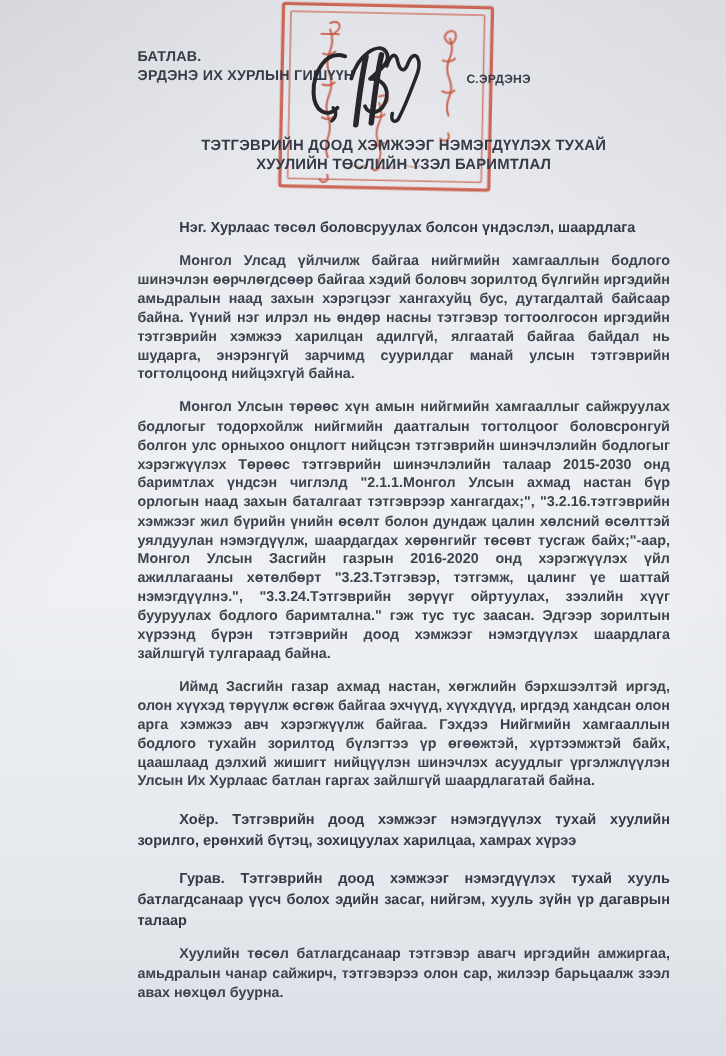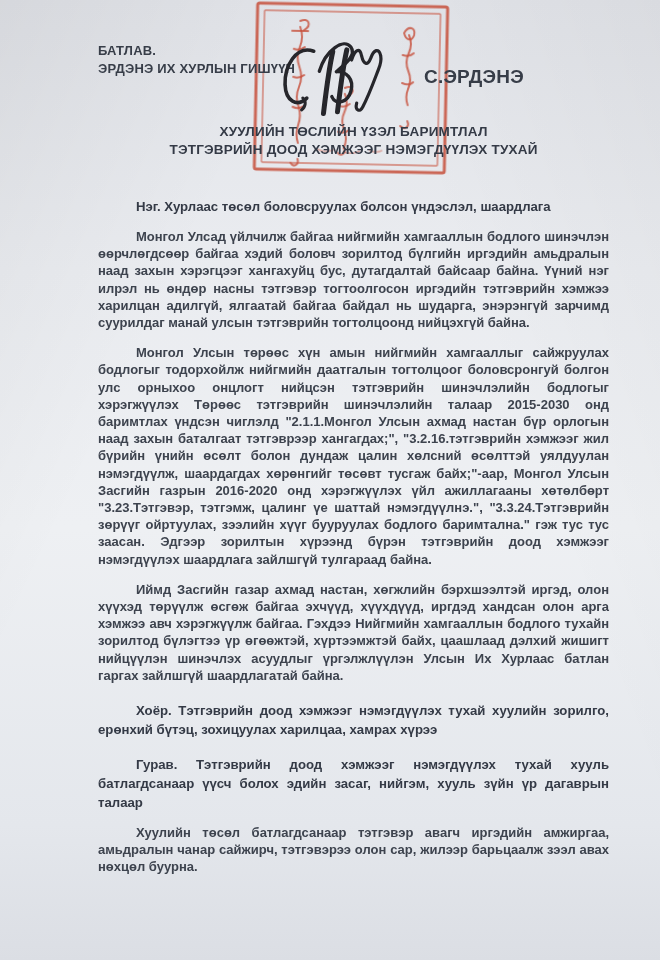--- a/index.html
+++ b/index.html
@@ -8,25 +8,26 @@
     font-family:"Liberation Sans","DejaVu Sans",sans-serif;
     background:
       linear-gradient(115deg, rgba(0,0,0,0.05), rgba(0,0,0,0) 28%),
       linear-gradient(250deg, rgba(0,0,0,0.035), rgba(0,0,0,0) 30%),
       linear-gradient(180deg,#e1e3e8 0%,#eaecf0 28%,#eef0f3 55%,#e4e7ec 86%,#dbdee4 100%);
   }
   .content{
     position:relative;z-index:2;
     padding:42px 51px 0 98px;
     color:#3c414c;
+    margin-left:27px;
   }
   .approval{font-size:13px;font-weight:bold;line-height:17.5px;color:#373d48;letter-spacing:.2px;}
   .signer{
     position:absolute;left:424px;top:66px;z-index:6;
-    font-size:19px;font-weight:bold;color:#373d48;letter-spacing:.2px;
+    font-size:11px;font-weight:bold;color:#373d48;letter-spacing:.2px;
   }
   .doc-title{
     margin-top:46px;text-align:center;font-weight:bold;
     font-size:13.5px;line-height:18px;color:#343a46;letter-spacing:.2px;
   }
   .section-heading{
     font-weight:bold;font-size:13.2px;line-height:19px;color:#343a46;
     text-align:justify;text-indent:38px;margin:0;
   }
   .h1-space{margin-top:38px;}
@@ -102,22 +103,22 @@
 <div class="signer">С.ЭРДЭНЭ</div>
 
 <div class="content">
 
   <div class="approval">
     <div>БАТЛАВ.</div>
     <div>ЭРДЭНЭ ИХ ХУРЛЫН ГИШҮҮН</div>
   </div>
 
   <div class="doc-title">
+    <div>ТЭТГЭВРИЙН ДООД ХЭМЖЭЭГ НЭМЭГДҮҮЛЭХ ТУХАЙ</div>
     <div>ХУУЛИЙН ТӨСЛИЙН ҮЗЭЛ БАРИМТЛАЛ</div>
-    <div>ТЭТГЭВРИЙН ДООД ХЭМЖЭЭГ НЭМЭГДҮҮЛЭХ ТУХАЙ</div>
   </div>
 
   <p class="section-heading h1-space">Нэг. Хурлаас төсөл боловсруулах болсон үндэслэл, шаардлага</p>
   <p class="para">Монгол Улсад үйлчилж байгаа нийгмийн хамгааллын бодлого шинэчлэн өөрчлөгдсөөр байгаа хэдий боловч зорилтод бүлгийн иргэдийн амьдралын наад захын хэрэгцээг хангахуйц бус, дутагдалтай байсаар байна. Үүний нэг илрэл нь өндөр насны тэтгэвэр тогтоолгосон иргэдийн тэтгэврийн хэмжээ харилцан адилгүй, ялгаатай байгаа байдал нь шударга, энэрэнгүй зарчимд суурилдаг манай улсын тэтгэврийн тогтолцоонд нийцэхгүй байна.</p>
   <p class="para">Монгол Улсын төрөөс хүн амын нийгмийн хамгааллыг сайжруулах бодлогыг тодорхойлж нийгмийн даатгалын тогтолцоог боловсронгуй болгон улс орныхоо онцлогт нийцсэн тэтгэврийн шинэчлэлийн бодлогыг хэрэгжүүлэх Төрөөс тэтгэврийн шинэчлэлийн талаар 2015-2030 онд баримтлах үндсэн чиглэлд "2.1.1.Монгол Улсын ахмад настан бүр орлогын наад захын баталгаат тэтгэврээр хангагдах;", "3.2.16.тэтгэврийн хэмжээг жил бүрийн үнийн өсөлт болон дундаж цалин хөлсний өсөлттэй уялдуулан нэмэгдүүлж, шаардагдах хөрөнгийг төсөвт тусгаж байх;"-аар, Монгол Улсын Засгийн газрын 2016-2020 онд хэрэгжүүлэх үйл ажиллагааны хөтөлбөрт "3.23.Тэтгэвэр, тэтгэмж, цалинг үе шаттай нэмэгдүүлнэ.", "3.3.24.Тэтгэврийн зөрүүг ойртуулах, зээлийн хүүг бууруулах бодлого баримтална." гэж тус тус заасан. Эдгээр зорилтын хүрээнд бүрэн тэтгэврийн доод хэмжээг нэмэгдүүлэх шаардлага зайлшгүй тулгараад байна.</p>
   <p class="para">Иймд Засгийн газар ахмад настан, хөгжлийн бэрхшээлтэй иргэд, олон хүүхэд төрүүлж өсгөж байгаа эхчүүд, хүүхдүүд, иргдэд хандсан олон арга хэмжээ авч хэрэгжүүлж байгаа. Гэхдээ Нийгмийн хамгааллын бодлого тухайн зорилтод бүлэгтээ үр өгөөжтэй, хүртээмжтэй байх, цаашлаад дэлхий жишигт нийцүүлэн шинэчлэх асуудлыг үргэлжлүүлэн Улсын Их Хурлаас батлан гаргах зайлшгүй шаардлагатай байна.</p>
 
   <p class="section-heading h2-space">Хоёр. Тэтгэврийн доод хэмжээг нэмэгдүүлэх тухай хуулийн зорилго, ерөнхий бүтэц, зохицуулах харилцаа, хамрах хүрээ</p>
 
   <p class="section-heading h3-space">Гурав. Тэтгэврийн доод хэмжээг нэмэгдүүлэх тухай хууль батлагдсанаар үүсч болох эдийн засаг, нийгэм, хууль зүйн үр дагаврын талаар</p>

